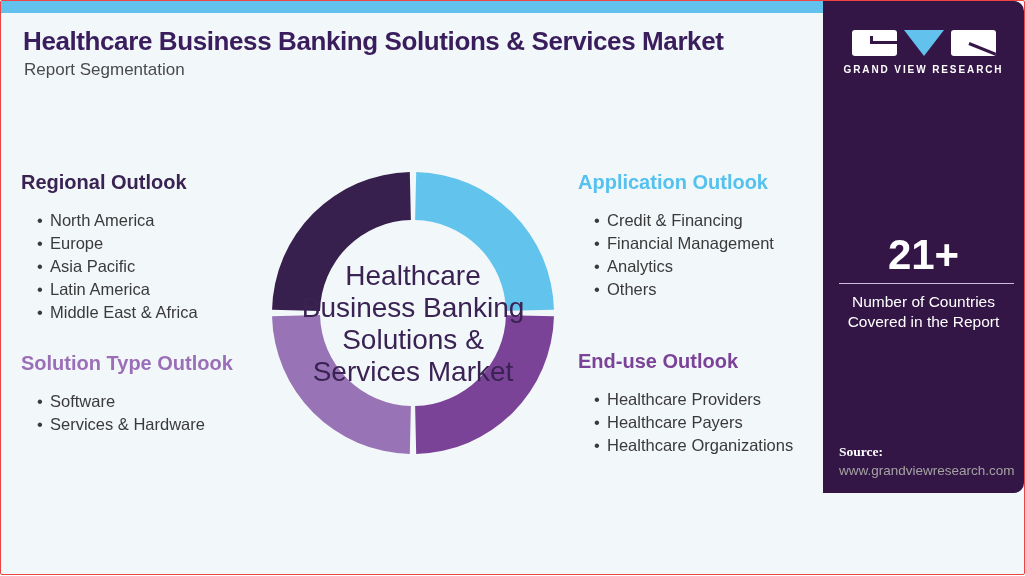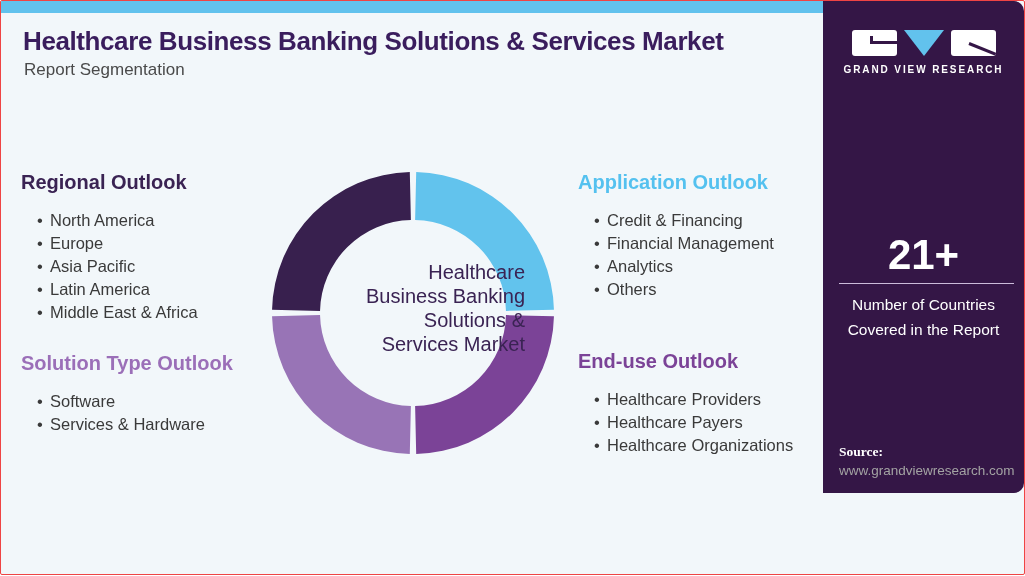--- a/index.html
+++ b/index.html
@@ -14,36 +14,36 @@
   .section h2{margin:0 0 6px 0;font-size:20px;font-weight:700;line-height:23px;}
   ul.bullet-list{list-style:none;margin:15px;padding:0;font-size:16.5px;line-height:23px;color:#3A3A3A;}
   ul.bullet-list li{position:relative;padding-left:14px;}
   ul.bullet-list li::before{content:"\2022";position:absolute;left:1px;}
   .sec-regional{left:20px;top:170px;}
   .sec-solution{left:20px;top:351px;}
   .sec-application{left:577px;top:170px;}
   .sec-enduse{left:577px;top:349px;}
 
   svg.donut{position:absolute;left:268px;top:168px;}
-  .donut-label{position:absolute;left:300px;top:259px;width:224px;text-align:right;font-size:20px;line-height:24px;color:#3A2353;white-space:pre-line;}
+  .donut-label{position:absolute;left:300px;top:259px;width:224px;text-align:center;font-size:28px;line-height:32px;color:#3A2353;white-space:pre-line;}
 
   .sidebar{position:absolute;left:822px;top:0;width:201px;height:492px;background:#341646;border-radius:0 10px 10px 0;}
   .logo{padding-top:29px;display:flex;flex-direction:column;align-items:center;}
   .logo-row{display:flex;align-items:flex-start;gap:7px;height:26px;}
   .logo-g,.logo-r{width:45px;height:26px;background:#ffffff;border-radius:3px;position:relative;overflow:hidden;}
   .g-bar{position:absolute;left:40%;top:11px;right:0;height:3px;background:#341646;}
   .g-bar::before{content:"";position:absolute;left:0;top:-5px;width:3px;height:5px;background:#341646;}
   .logo-v{width:0;height:0;border-left:20px solid transparent;border-right:20px solid transparent;border-top:26px solid #62C2ED;}
   .r-diag{position:absolute;left:42%;top:12px;width:34px;height:3px;background:#341646;transform:rotate(22deg);transform-origin:left center;}
   .logo-word{margin-top:8px;font-size:10px;font-weight:700;color:#ffffff;letter-spacing:1.9px;white-space:nowrap;}
 
   .stat{position:absolute;left:0;right:0;top:232px;text-align:center;color:#ffffff;}
   .stat-value{font-size:42px;font-weight:700;line-height:44px;}
   .stat-divider{border:none;border-top:1.5px solid #CBBBDA;margin:6px 10px 0 16px;}
-  .stat-label{margin-top:8px;font-size:15.5px;line-height:25px;white-space:pre-line;}
+  .stat-label{margin-top:8px;font-size:15.5px;line-height:20px;white-space:pre-line;}
 
   .source{position:absolute;left:16px;bottom:15px;color:#ffffff;}
   .source-label{font-size:13.5px;font-weight:700;font-family:Liberation Serif, serif;}
   .source-url{display:block;font-size:13.5px;margin-top:3px;color:#a3a3a3;text-decoration:none;}
 </style>
 </head>
 <body>
 
 <div class="frame">
   <div class="topbar"></div>

